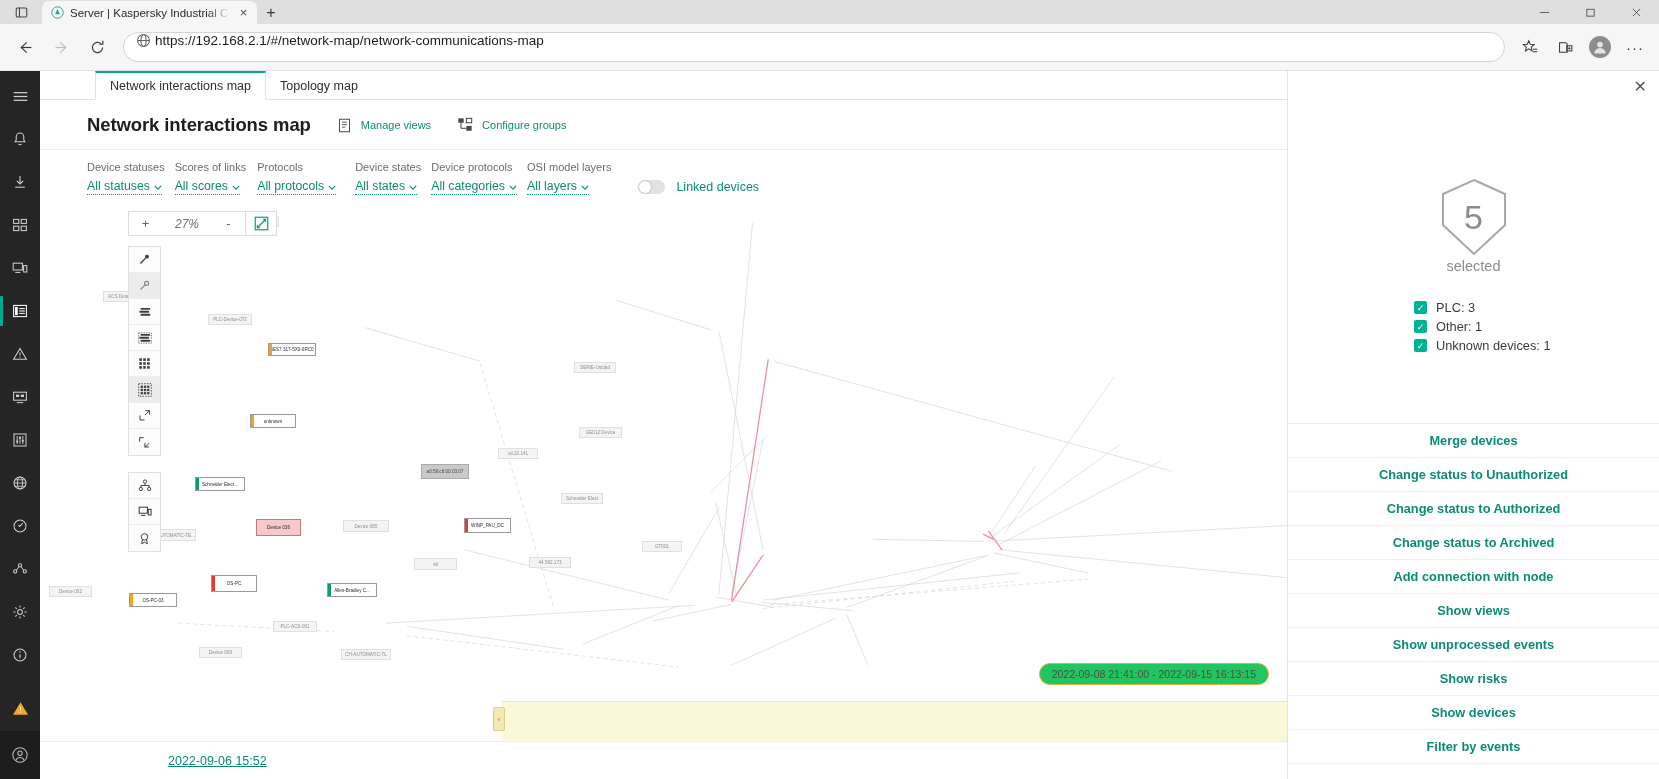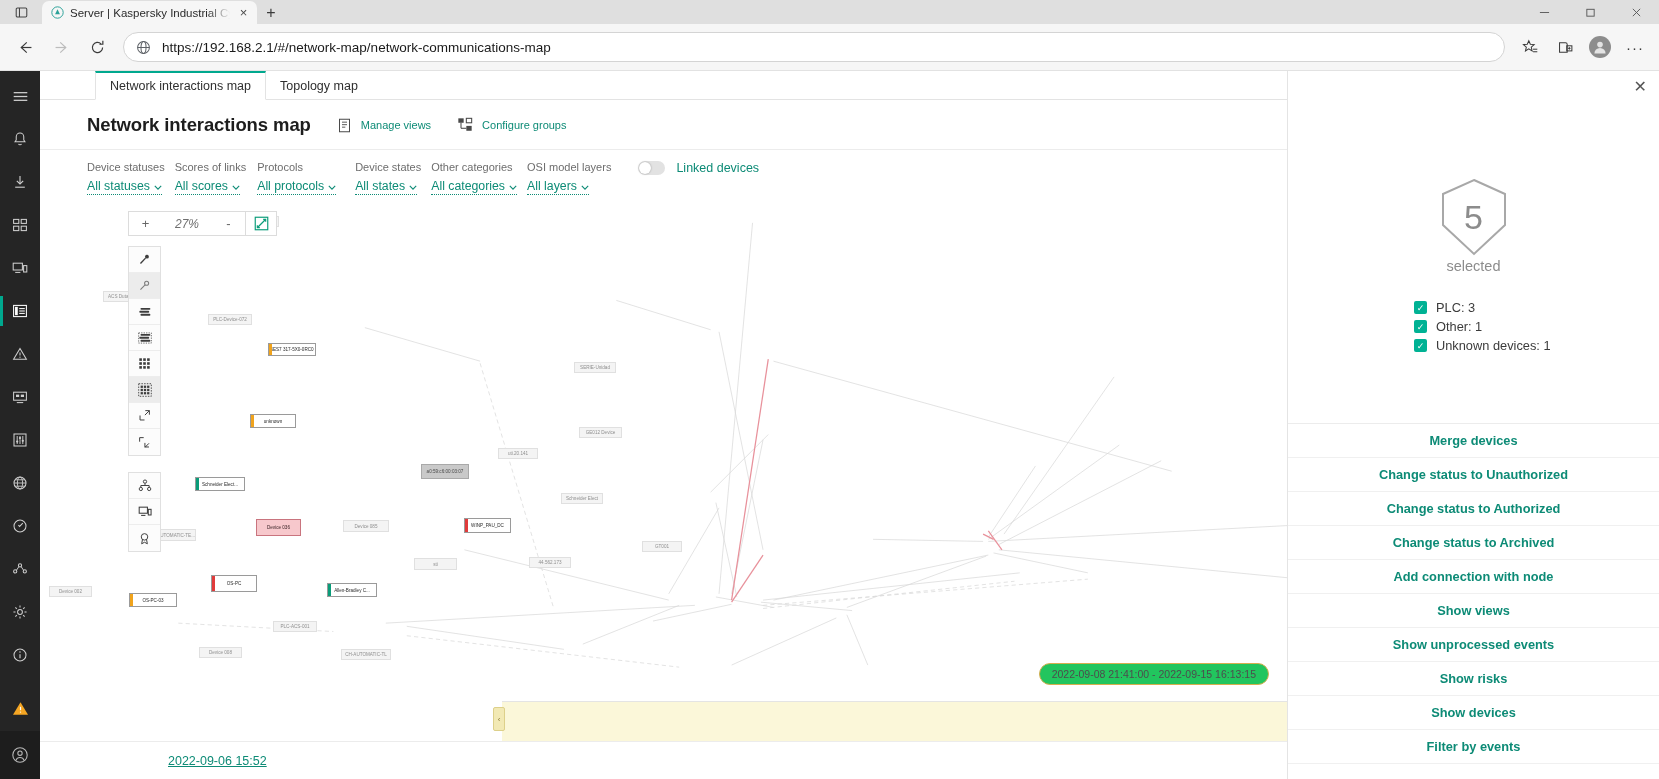--- a/index.html
+++ b/index.html
@@ -42,21 +42,21 @@
 
   .navbar {
     height:47px; background:#f6f6f6; display:flex; align-items:center;
     padding:0 8px; gap:2px; border-bottom:1px solid #e2e2e2;
   }
   .navbtn { width:34px;height:34px;display:flex;align-items:center;justify-content:center;
     color:#3a3a3a; border-radius:4px; }
   .navbtn.disabled { color:#b9b9b9; }
   .urlbar {
     flex:1 1 auto; height:30px; background:#ffffff; border:1px solid #d4d4d4;
-    border-radius:15px; display:flex; align-items:center; gap:11px; padding:0 12px;
+    border-radius:15px; display:flex; align-items:flex-start; gap:4px; padding:0 12px;
     margin:0 7px; font-size:13.5px; color:#1b1b1b;
   }
   .urlbar .globe { color:#5f6368; display:flex; }
   .rightnav { display:flex; align-items:center; gap:3px; }
   .rightnav .navbtn { width:32px;height:32px; }
   .avatar-btn { width:22px;height:22px;border-radius:50%;background:#8d8d8d;
      display:flex;align-items:center;justify-content:center; }
 
   
   .app { display:flex; height:708px; }
@@ -87,21 +87,21 @@
   .apptab { font-size:12.5px; color:#2f2f2f; padding:0 14px; display:flex; align-items:center;
      height:29px; position:relative; }
   .apptab.active { border:1px solid #e3e3e3; border-bottom:1px solid #fff; border-top:2px solid #00a88e;
      margin-bottom:-1px; background:#fff; }
 
   .pagehead { display:flex; align-items:center; gap:26px; padding:14px 0 13px 47px; border-bottom:1px solid #ececec; }
   .pagetitle { font-size:18.5px; font-weight:bold; color:#1d1d1d; letter-spacing:-0.1px; }
   .headact { display:flex; align-items:center; gap:9px; font-size:11px; color:#0d8b76; }
   .headact .ai { display:flex; color:#4a4a4a; }
 
-  .filters { display:flex; align-items:flex-start; gap:0; padding:11px 0 9px 47px; }
+  .filters { display:flex; align-items:flex-end; gap:0; padding:11px 0 9px 47px; }
   .fgroup { margin-right:1px; }
   .flabel { font-size:11px; color:#6d6d6d; margin-bottom:3px; white-space:nowrap; }
   .fval { font-size:12.3px; color:#0d8b76; border-bottom:1px dotted #0d8b76;
       display:inline-flex; align-items:center; gap:4px; white-space:nowrap; padding-bottom:1px; }
   .fgroup.g1 { margin-right:10px; }
   .fgroup.g2 { margin-right:11px; }
   .fgroup.g3 { margin-right:19px; }
   .fgroup.g4 { margin-right:10px; }
   .fgroup.g5 { margin-right:10px; }
   .toggle-wrap { display:flex; align-items:center; gap:11px; margin-left:26px; padding-bottom:1px; }
@@ -476,21 +476,21 @@
       <div class="fgroup g4">
         <div class="flabel">Device states</div>
         <div class="fval">
           <span>All states</span>
           <span><svg width="8" height="5" viewBox="0 0 10 6">
                 <path d="M1 1 L5 5 L9 1" fill="none" stroke="#0d8b76" stroke-width="1.4"></path>
               </svg></span>
         </div>
       </div>
       <div class="fgroup g5">
-        <div class="flabel">Other categories</div>
+        <div class="flabel">Device protocols</div>
         <div class="fval">
           <span>All categories</span>
           <span><svg width="8" height="5" viewBox="0 0 10 6">
                 <path d="M1 1 L5 5 L9 1" fill="none" stroke="#0d8b76" stroke-width="1.4"></path>
               </svg></span>
         </div>
       </div>
       <div class="fgroup">
         <div class="flabel">OSI model layers</div>
         <div class="fval">

